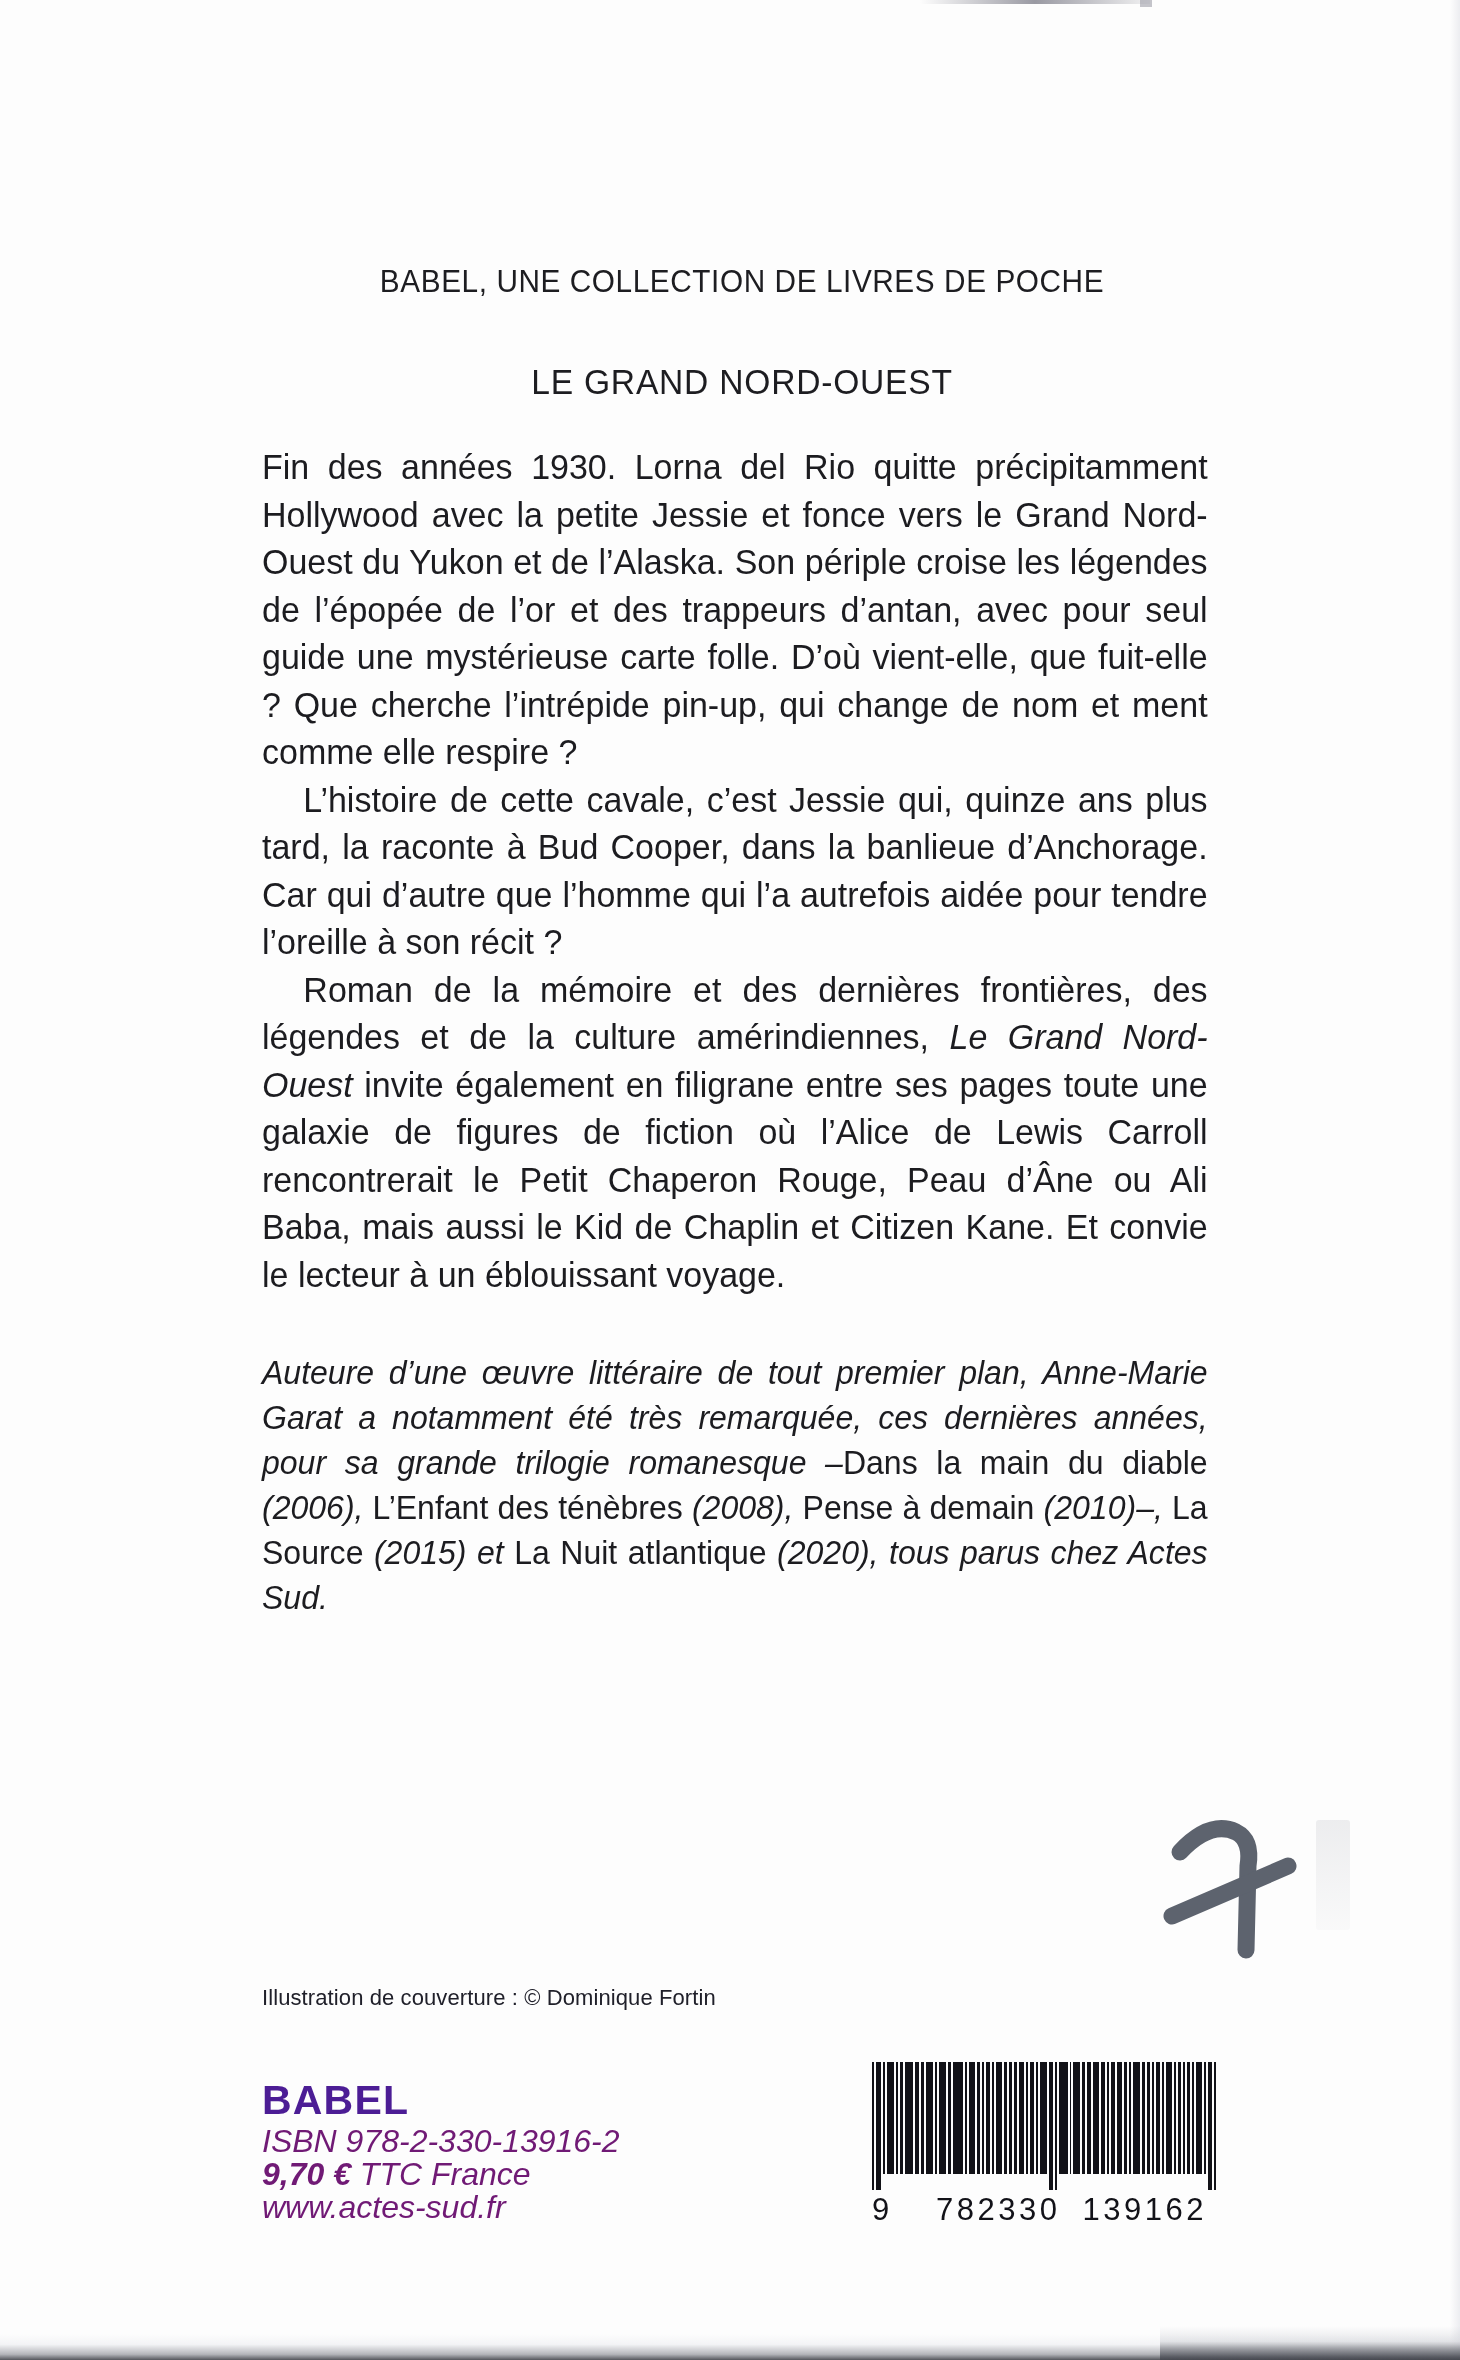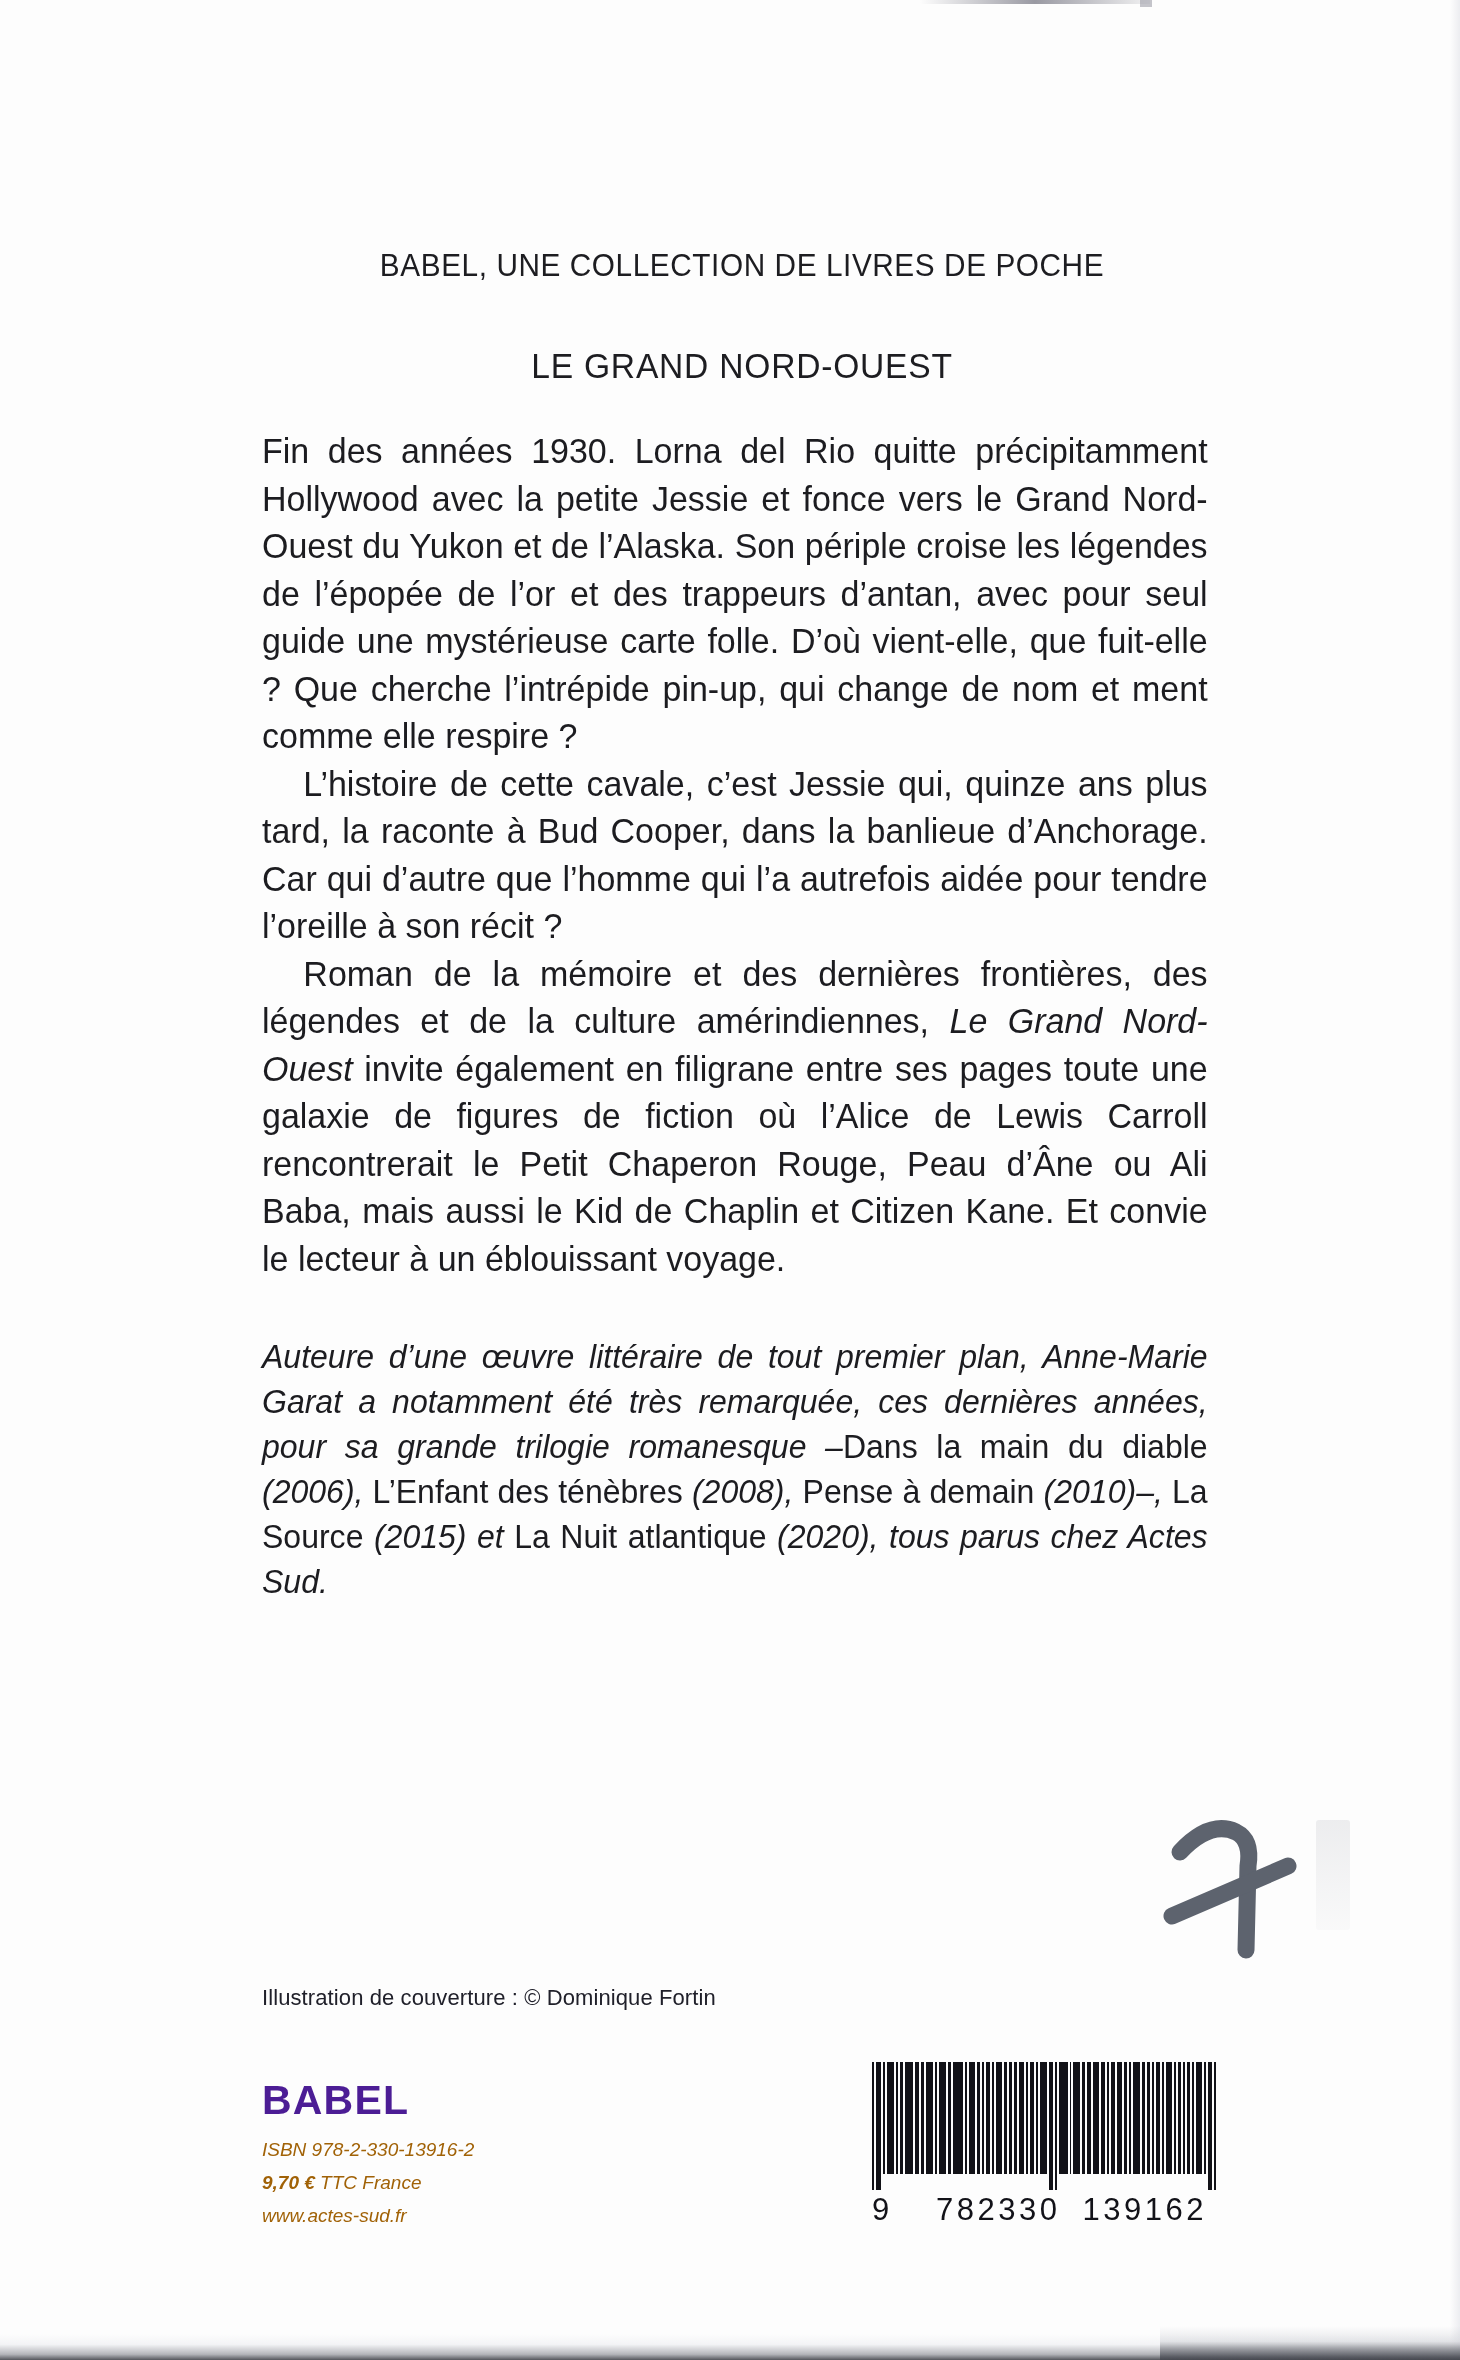--- a/index.html
+++ b/index.html
@@ -61,21 +61,21 @@
     right: 0;
     width: 10px;
     height: 2360px;
     background: linear-gradient(to right, rgba(255,255,255,0), rgba(225,226,232,0.6));
   }
 
   
   .content {
     position: absolute;
     left: 262px;
-    top: 0;
+    top: 16px;
     width: 960px;
   }
 
   .collection-header {
     margin-top: 248px;
     text-align: center;
     font-size: 31px;
     letter-spacing: 0.6px;
     font-weight: 400;
     color: #1d1d21;
@@ -143,25 +143,25 @@
     width: 520px;
   }
   .imprint-name {
     font-size: 41px;
     font-weight: 700;
     letter-spacing: 1.2px;
     color: #4c1d95;
     line-height: 1;
   }
   .imprint-lines {
-    margin-top: 12px;
-    font-style: italic;
-    font-size: 19px;
+    margin-top: 4px;
+    font-style: italic;
+    font-size: 32px;
     line-height: 33px;
-    color: #a16207;
+    color: #701a75;
   }
   .imprint-lines .price {
     font-weight: 700;
     font-style: italic;
   }
   .imprint-lines .price-rest {
     font-weight: 400;
     font-style: italic;
   }
 

